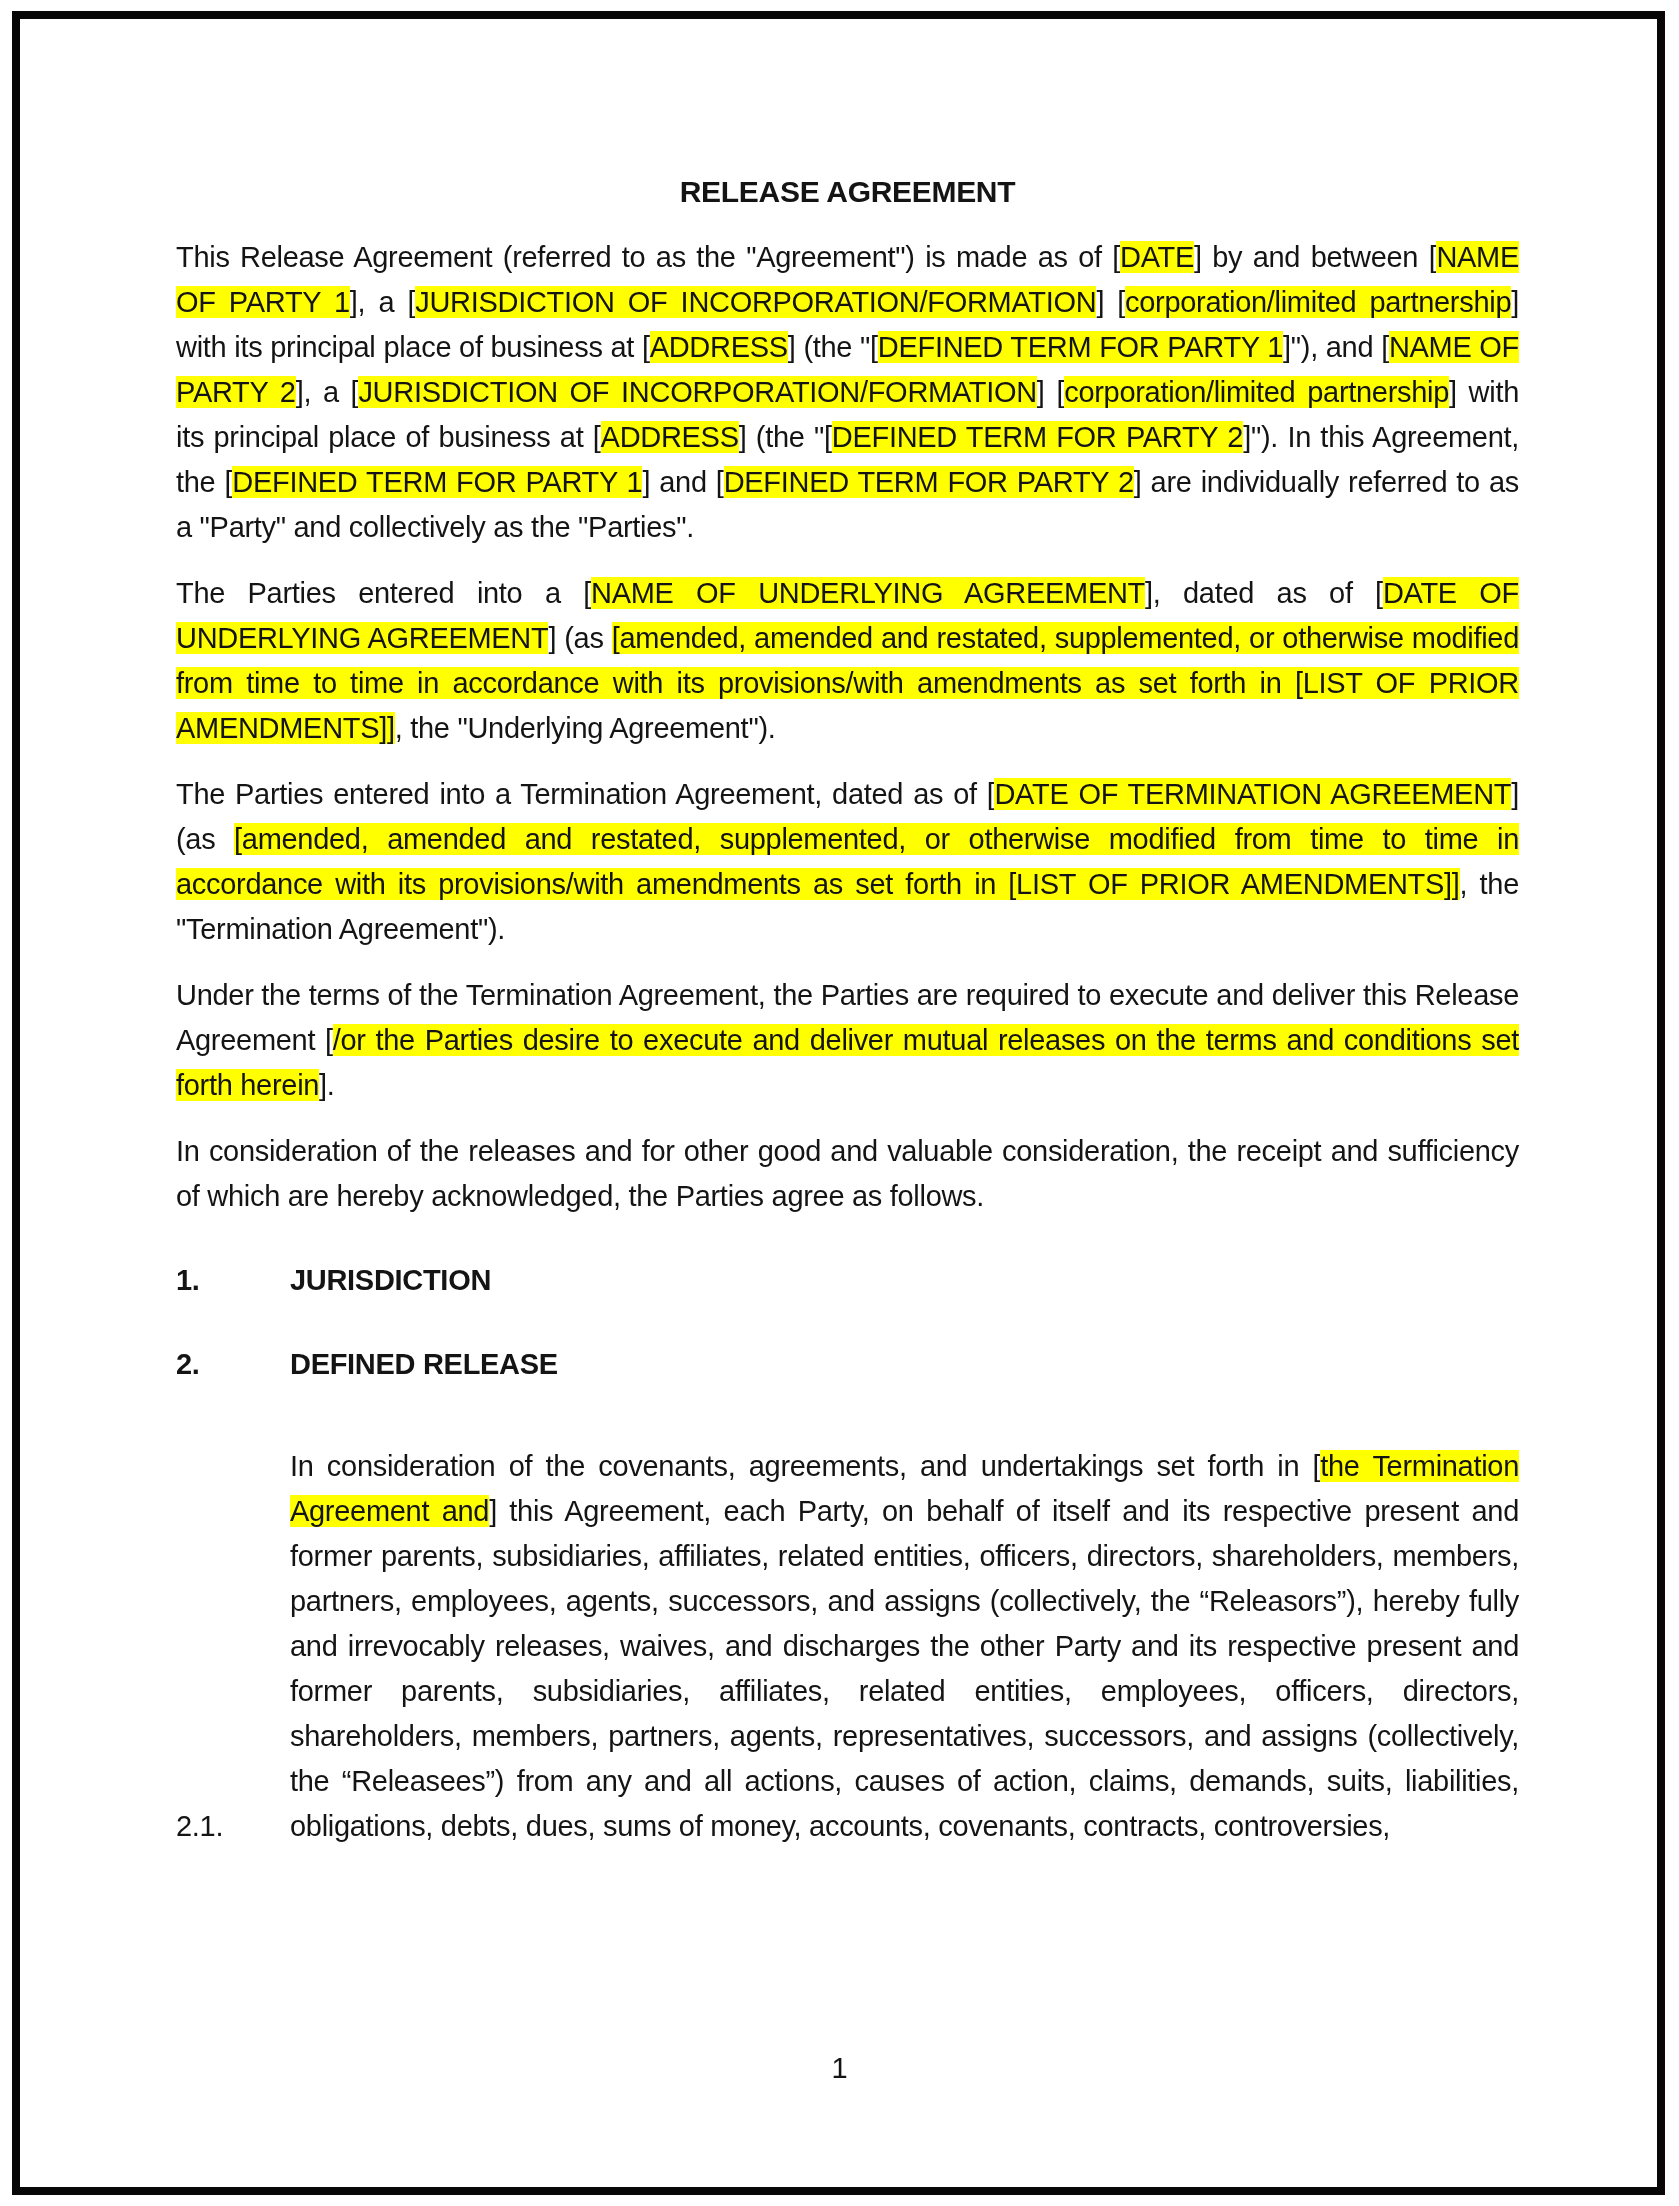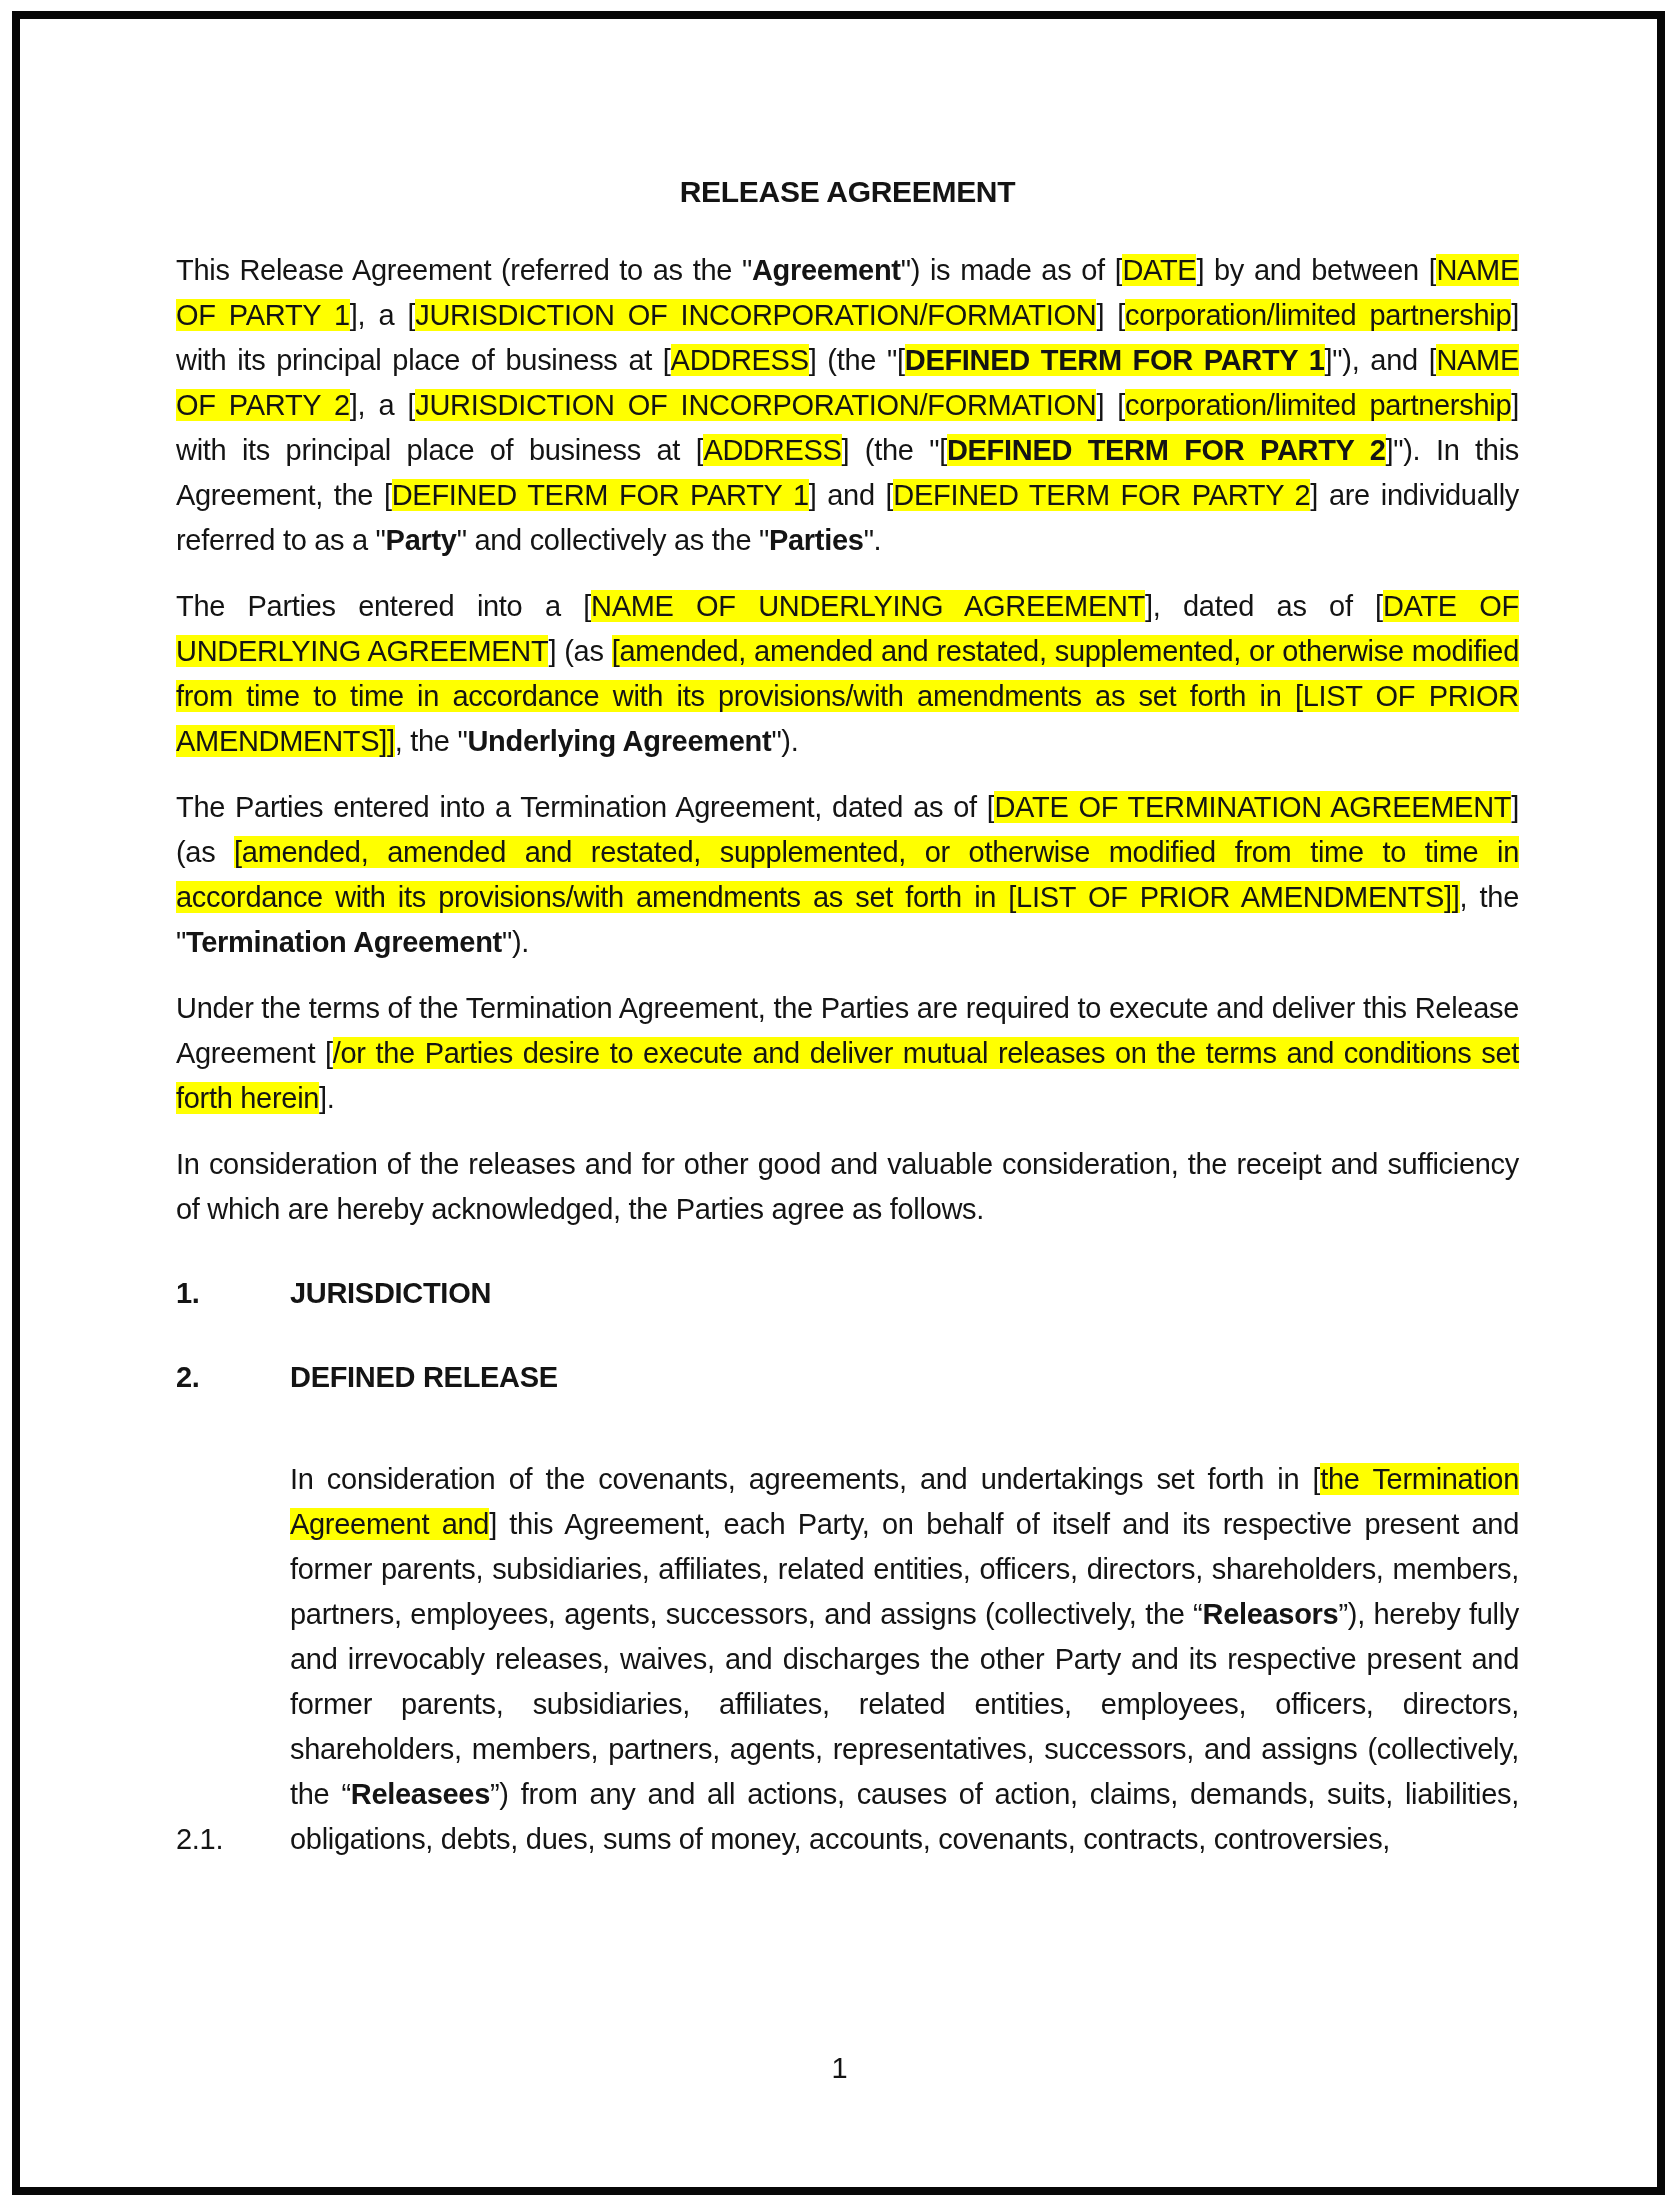--- a/index.html
+++ b/index.html
@@ -18,21 +18,21 @@
   }
   .content {
     position: absolute;
     left: 176px; top: 0;
     width: 1343px;
     font-size: 29px;
     line-height: 45px;
     letter-spacing: -0.3px;
   }
   .doc-title {
-    margin: 169px 0 34px 0;
+    margin: 169px 0 21px 0;
     text-align: center;
     font-weight: bold;
     font-size: 30px;
     line-height: 45px;
   }
   p.para {
     margin: 0 0 21px 0;
     text-align: justify;
   }
   .section-head {
@@ -48,21 +48,21 @@
   .clause {
     display: flex;
     margin-top: 57px;
     align-items: flex-end;
   }
   .clause-text {
     flex: 1;
     text-align: justify;
   }
   .hl { background: var(--hl, #ffff00); }
-  .b  { font-weight: bold; }
+  .b  { font-weight: normal; }
   .page-number {
     position: absolute;
     left: 0; top: 2051px;
     width: 100%;
     text-align: center;
     font-size: 29px;
     line-height: 35px;
   }
 </style>
 </head>

